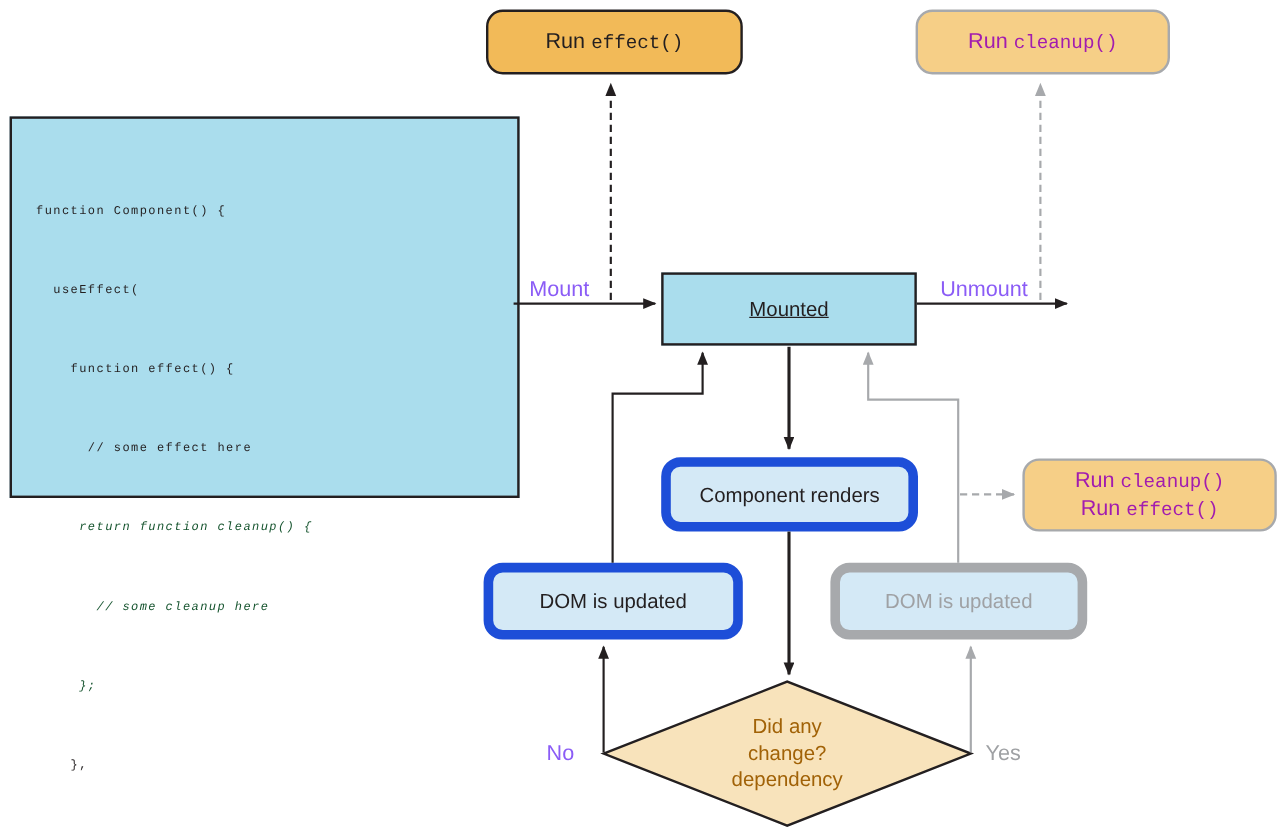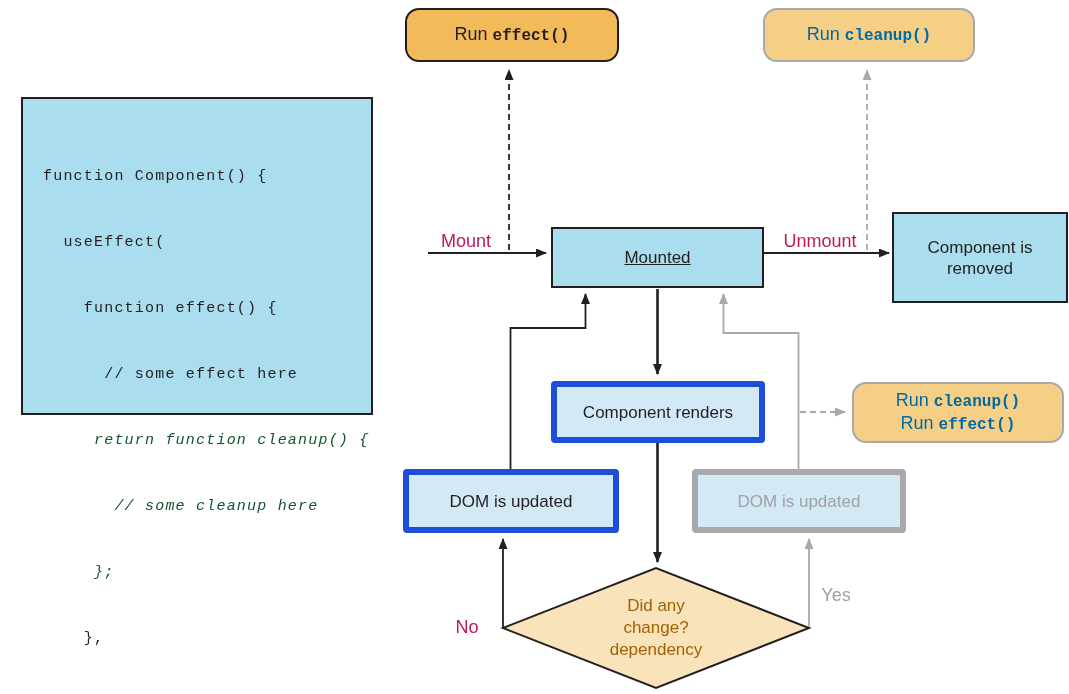--- a/index.html
+++ b/index.html
@@ -7,40 +7,40 @@
     position:relative;width:1069px;height:694px;background:#ffffff;
     font-family:"Liberation Sans",sans-serif;color:#231f20;overflow:hidden;
   }
   
   .node{
     position:absolute;box-sizing:border-box;
     display:flex;flex-direction:column;align-items:center;justify-content:center;
     text-align:center;font-size:17px;line-height:21px;
   }
   .blue{background:#aadded;border:2px solid #231f20;}
-  .lightblue{background:#d4e9f6;border:6px solid #1d4ed8;border-radius:4px;}
+  .lightblue{background:#d4e9f6;border:8px solid #1d4ed8;border-radius:16px;}
   .orange{background:#f2ba58;border:2px solid #231f20;border-radius:14px;}
   .faded.orange{background:#f6cf87;border-color:#a7a9ac;color:#9fa1a4;}
   .faded.lightblue{border-color:#a7a9ac;color:#9fa1a4;}
   .runline{white-space:pre;font-size:18px;}
-  .runline .mono{font-family:"Liberation Mono","DejaVu Sans Mono",monospace;font-size:16px;font-weight:bold;margin-top:24px;}
-  .faded .runline{color:#0369a1;}
+  .runline .mono{font-family:"Liberation Mono","DejaVu Sans Mono",monospace;font-size:16px;font-weight:normal;margin-top:24px;}
+  .faded .runline{color:#a21caf;}
   
   .code-panel{
-    position:absolute;left:21px;top:97px;width:352px;height:318px;
+    position:absolute;left:8px;top:97px;width:425px;height:318px;
     box-sizing:border-box;background:#aadded;border:2px solid #231f20;
     padding:23px 0 0 20px;
     font-family:"Liberation Mono","DejaVu Sans Mono",monospace;
-    font-size:15px;line-height:22px;letter-spacing:1.2px;
+    font-size:10px;line-height:22px;letter-spacing:1.2px;
     white-space:pre;color:#231f20;
   }
   .code-line[data-tone="muted"]{color:#14532d;font-style:italic;}
   
   .edge-label{
-    position:absolute;font-size:18px;line-height:20px;color:#be185d;
+    position:absolute;font-size:18px;line-height:20px;color:#8b5cf6;
     transform:translateX(-50%);white-space:nowrap;
   }
   .edge-label.gray{color:#9fa1a4;}
   
   .decision-text{
     position:absolute;left:556px;top:595px;width:200px;
     text-align:center;font-size:17px;line-height:22px;color:#a16207;
   }
   
   .overlay{position:absolute;left:0;top:0;pointer-events:none;}
@@ -70,23 +70,20 @@
   </div>
 
   <div class="node orange faded" style="left:763px;top:8px;width:212px;height:54px;">
     <div class="runline"><span>Run </span><span class="mono">cleanup()</span></div>
   </div>
 
   <div class="node blue" style="left:551px;top:227px;width:213px;height:61px;text-decoration:underline;">
     <span>Mounted</span>
   </div>
 
-  <div class="node blue" style="left:892px;top:212px;width:176px;height:91px;padding:0 22px;">
-    <span>Component is removed</span>
-  </div>
 
   <div class="node lightblue" style="left:551px;top:381px;width:214px;height:62px;">
     <span>Component renders</span>
   </div>
 
   <div class="node lightblue" style="left:403px;top:469px;width:216px;height:64px;">
     <span>DOM is updated</span>
   </div>
 
   <div class="node lightblue faded" style="left:692px;top:469px;width:214px;height:64px;">
@@ -135,15 +132,15 @@
 
   <div class="decision-text">
     <div>Did any</div>
     <div>change?</div>
     <div>dependency</div>
   </div>
 
   <div class="edge-label" style="left:466px;top:231px;">Mount</div>
   <div class="edge-label" style="left:820px;top:231px;">Unmount</div>
   <div class="edge-label" style="left:467px;top:617px;">No</div>
-  <div class="edge-label gray" style="left:836px;top:585px;">Yes</div>
+  <div class="edge-label gray" style="left:836px;top:617px;">Yes</div>
 
 </div>
 
 </body></html>

